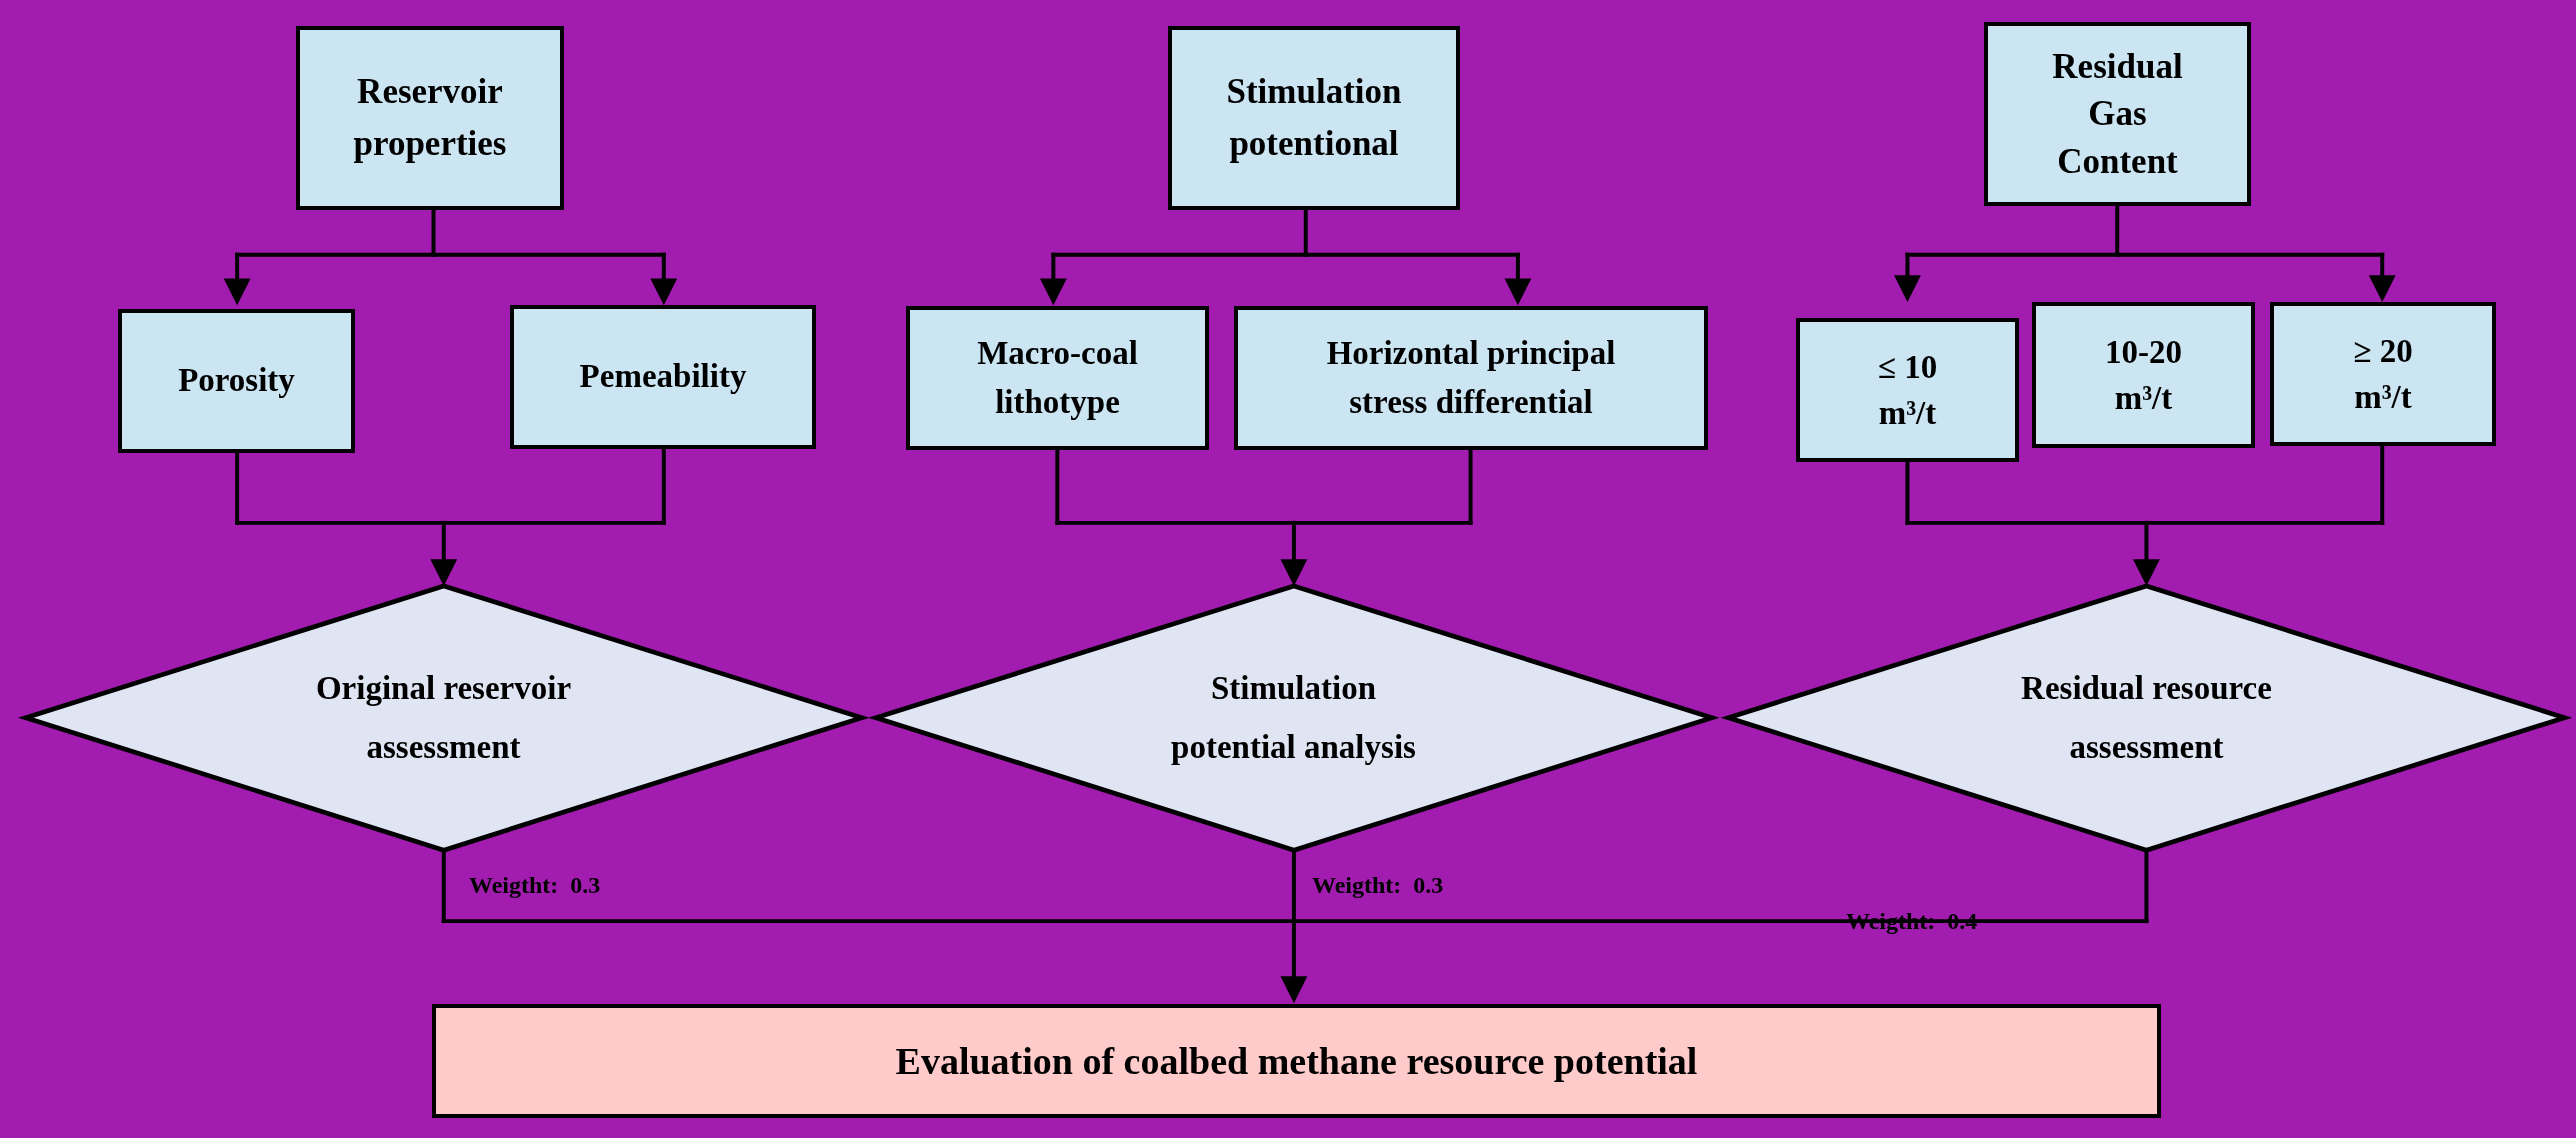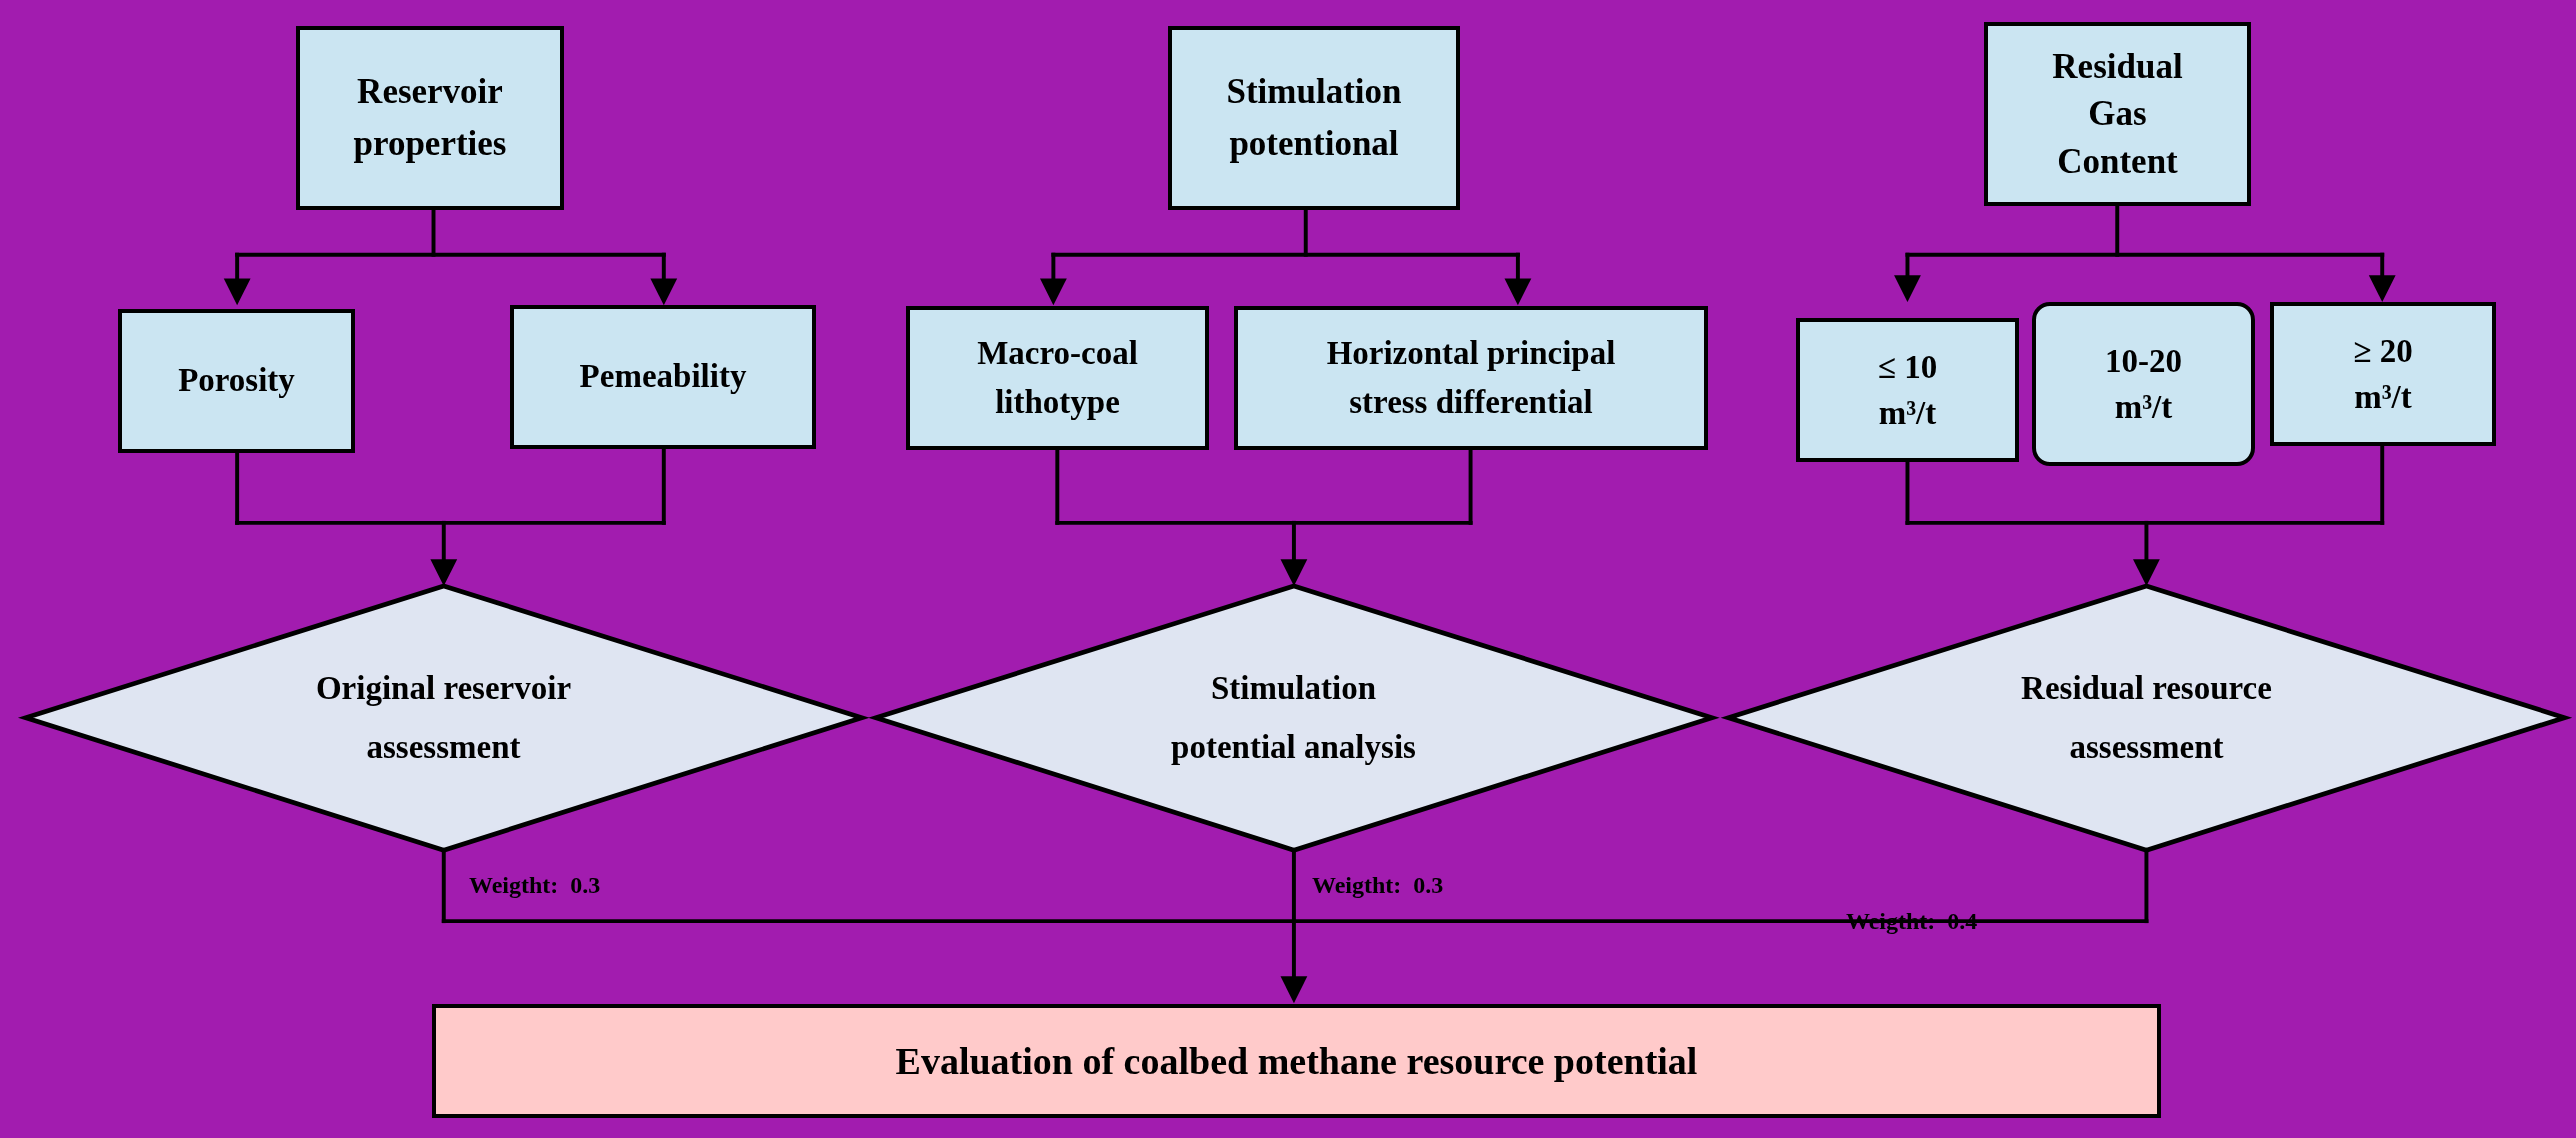--- a/index.html
+++ b/index.html
@@ -142,21 +142,21 @@
 lithotype</span>
   </div>
   <div class="box factor-box" style="left:1234px;top:306px;width:474px;height:144px;">
     <span class="lbl">Horizontal principal
 stress differential</span>
   </div>
   <div class="box gas-box" style="left:1796px;top:302px;width:223px;height:144px;margin-top:16px;">
     <span class="lbl">≤ 10
 m³/t</span>
   </div>
-  <div class="box gas-box" style="left:2032px;top:302px;width:223px;height:164px;border-radius:18px;">
+  <div class="box gas-box" style="left:2032px;top:302px;width:223px;height:146px;">
     <span class="lbl">10-20
 m³/t</span>
   </div>
   <div class="box gas-box" style="left:2270px;top:302px;width:226px;height:144px;">
     <span class="lbl">≥ 20
 m³/t</span>
   </div>
 
   <div class="diamond-label" style="left:128px;top:647px;">Original reservoir
 assessment</div>

